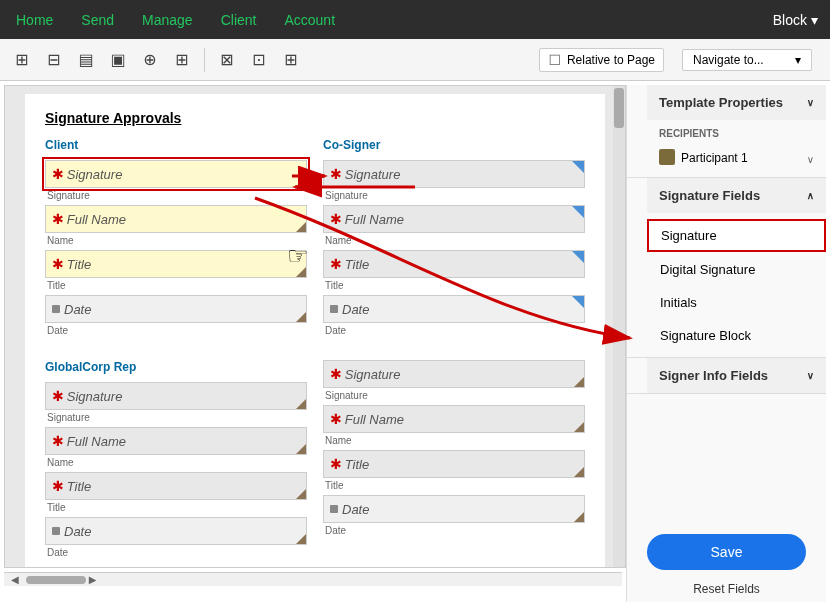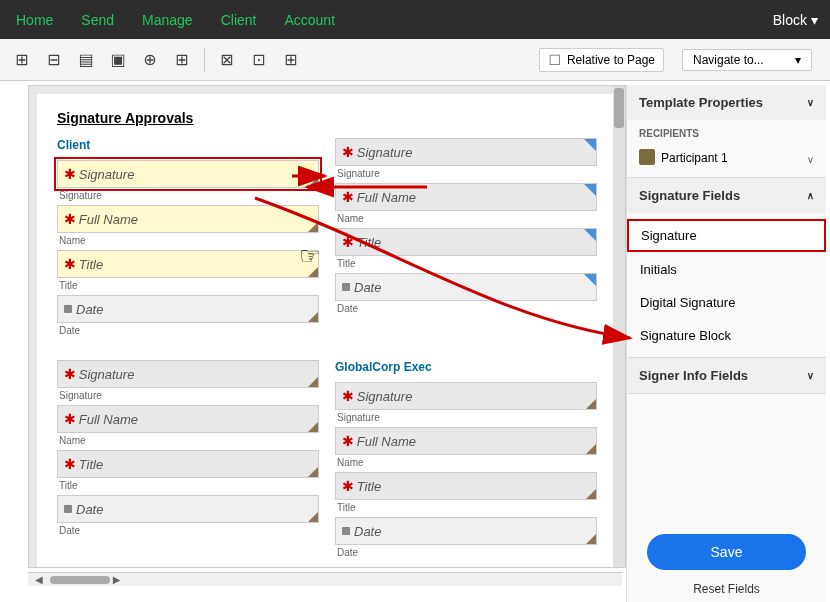--- a/index.html
+++ b/index.html
@@ -228,20 +228,21 @@
       background: #f9f9f9;
       border-left: 1px solid #ddd;
       display: flex;
       flex-direction: column;
       height: calc(602px - 39px - 42px);
       overflow-y: auto;
       margin: 4px 4px 4px 0;
     }
     .panel-section {
       border-bottom: 1px solid #ddd;
+      padding-left: 20px;
     }
     .panel-section-header {
       display: flex;
       align-items: center;
       justify-content: space-between;
       padding: 10px 12px;
       font-size: 13px;
       font-weight: bold;
       color: #333;
       cursor: pointer;
@@ -371,21 +372,21 @@
   <div style="width:10px;"></div>
   <div class="toolbar-navigate">
     <span>Navigate to...</span>
     <span>▾</span>
   </div>
   <div style="width:6px;"></div>
 </div>
 
 <div class="main">
 
-  <div style="flex:1; display:flex; flex-direction:column;padding-left:24px;">
+  <div style="flex:1; display:flex; flex-direction:column;">
     <div class="doc-area">
       <div class="doc-scroll">
         <div class="doc-page">
           <div class="doc-title">Signature Approvals</div>
 
           <div class="sig-grid">
 
             <div class="sig-column">
               <div class="sig-column-title">Client</div>
 
@@ -420,20 +421,21 @@
                 <div class="sig-field-box yellow" style="background:#f0f0f0;">
                   <span style="display:inline-block;width:8px;height:8px;background:#888;margin-right:4px;border-radius:1px;"></span>
                   <span class="field-label">Date</span>
                   <div class="corner-mark"></div>
                 </div>
               </div>
               <div class="field-type-label">Date</div>
             </div>
 
             <div class="sig-column">
+              <div class="sig-column-title">Co-Signer</div>
 
               <div class="sig-field">
                 <div class="sig-field-box" style="background:#e8e8e8;">
                   <span class="asterisk">✱</span>
                   <span class="field-label">Signature</span>
                   <div class="corner-mark-blue"></div>
                 </div>
               </div>
               <div class="field-type-label">Signature</div>
 
@@ -464,20 +466,21 @@
               </div>
               <div class="field-type-label">Date</div>
             </div>
           </div>
 
           <div style="height:20px;"></div>
 
           <div class="sig-grid">
 
             <div class="sig-column">
+              <div class="sig-column-title">GlobalCorp Rep</div>
               <div class="sig-field">
                 <div class="sig-field-box">
                   <span class="asterisk">✱</span>
                   <span class="field-label">Signature</span>
                   <div class="corner-mark"></div>
                 </div>
               </div>
               <div class="field-type-label">Signature</div>
               <div class="sig-field">
                 <div class="sig-field-box">
@@ -499,21 +502,20 @@
                 <div class="sig-field-box" style="background:#f0f0f0;">
                   <span style="display:inline-block;width:8px;height:8px;background:#888;margin-right:4px;border-radius:1px;"></span>
                   <span class="field-label">Date</span>
                   <div class="corner-mark"></div>
                 </div>
               </div>
               <div class="field-type-label">Date</div>
             </div>
 
             <div class="sig-column">
-              <div class="sig-column-title">GlobalCorp Exec</div>
               <div class="sig-field">
                 <div class="sig-field-box">
                   <span class="asterisk">✱</span>
                   <span class="field-label">Signature</span>
                   <div class="corner-mark"></div>
                 </div>
               </div>
               <div class="field-type-label">Signature</div>
               <div class="sig-field">
                 <div class="sig-field-box">
@@ -587,22 +589,22 @@
       </div>
     </div>
 
     <div class="panel-section">
       <div class="panel-section-header">
         <span>Signature Fields</span>
         <span class="chevron">∧</span>
       </div>
       <div class="sig-fields-list">
         <div class="sig-field-item selected">Signature</div>
+        <div class="sig-field-item">Digital Signature</div>
         <div class="sig-field-item">Initials</div>
-        <div class="sig-field-item">Digital Signature</div>
         <div class="sig-field-item">Signature Block</div>
       </div>
     </div>
 
     <div class="panel-section">
       <div class="panel-section-header">
         <span>Signer Info Fields</span>
         <span class="chevron">∨</span>
       </div>
     </div>

